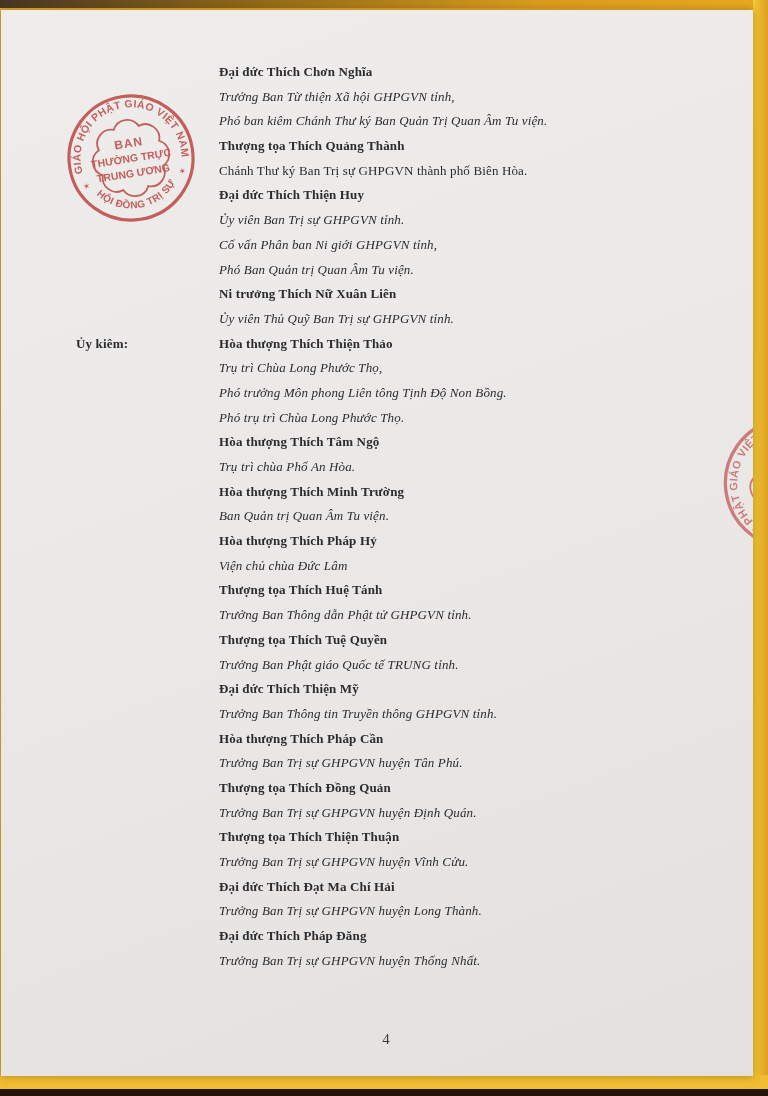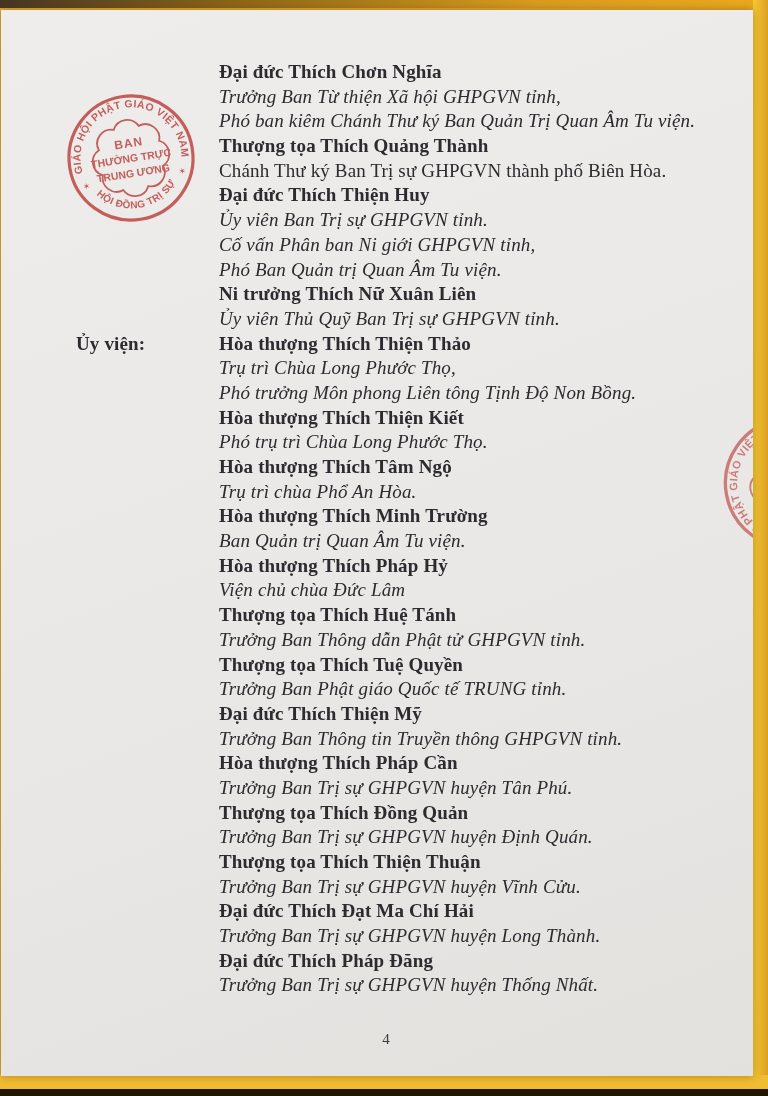--- a/index.html
+++ b/index.html
@@ -16,21 +16,21 @@
   .edge-dark{position:absolute;left:0;right:0;bottom:0;height:7px;background:#221503;z-index:0;}
 
   .paper{
     position:absolute;left:1px;top:10px;width:752px;height:1066px;z-index:1;
     background:linear-gradient(160deg,#eeedeb 0%,#e9e8e6 55%,#e3e1de 100%);
     box-shadow:0 0 8px rgba(80,50,0,.4);
     overflow:hidden;
   }
 
   .content{position:absolute;left:218px;top:50px;right:10px;}
-  .line{position:relative;height:24.7px;line-height:24.7px;font-size:19px;
+  .line{position:relative;height:24.7px;line-height:24.7px;font-size:13px;
     color:#2b2b30;white-space:nowrap;letter-spacing:.15px;}
   .row-label{position:absolute;left:-143px;font-weight:bold;}
   .bold{font-weight:bold;}
   .italic{font-style:italic;}
 
   .page-number{position:absolute;bottom:28px;left:0;width:100%;padding-left:18px;
     box-sizing:border-box;text-align:center;font-size:15px;color:#3a3a40;}
 
   .stamp{position:absolute;opacity:.9;}
   .stamp text{font-family:"Liberation Sans","DejaVu Sans",sans-serif;font-weight:bold;
@@ -135,38 +135,34 @@
         
         <span class="row-text bold">Ni trưởng Thích Nữ Xuân Liên</span>
       </div>
 
       <div class="line">
         
         <span class="row-text italic">Ủy viên Thủ Quỹ Ban Trị sự GHPGVN tỉnh.</span>
       </div>
 
       <div class="line">
-        <span class="row-label">Ủy viện:</span>
+        <span class="row-label">Ủy kiêm:</span>
         <span class="row-text bold">Hòa thượng Thích Thiện Thảo</span>
       </div>
 
       <div class="line">
         
         <span class="row-text italic">Trụ trì Chùa Long Phước Thọ,</span>
       </div>
 
       <div class="line">
         
         <span class="row-text italic">Phó trưởng Môn phong Liên tông Tịnh Độ Non Bồng.</span>
       </div>
 
-      <div class="line">
-        
-        <span class="row-text bold">Hòa thượng Thích Thiện Kiết</span>
-      </div>
 
       <div class="line">
         
         <span class="row-text italic">Phó trụ trì Chùa Long Phước Thọ.</span>
       </div>
 
       <div class="line">
         
         <span class="row-text bold">Hòa thượng Thích Tâm Ngộ</span>
       </div>

